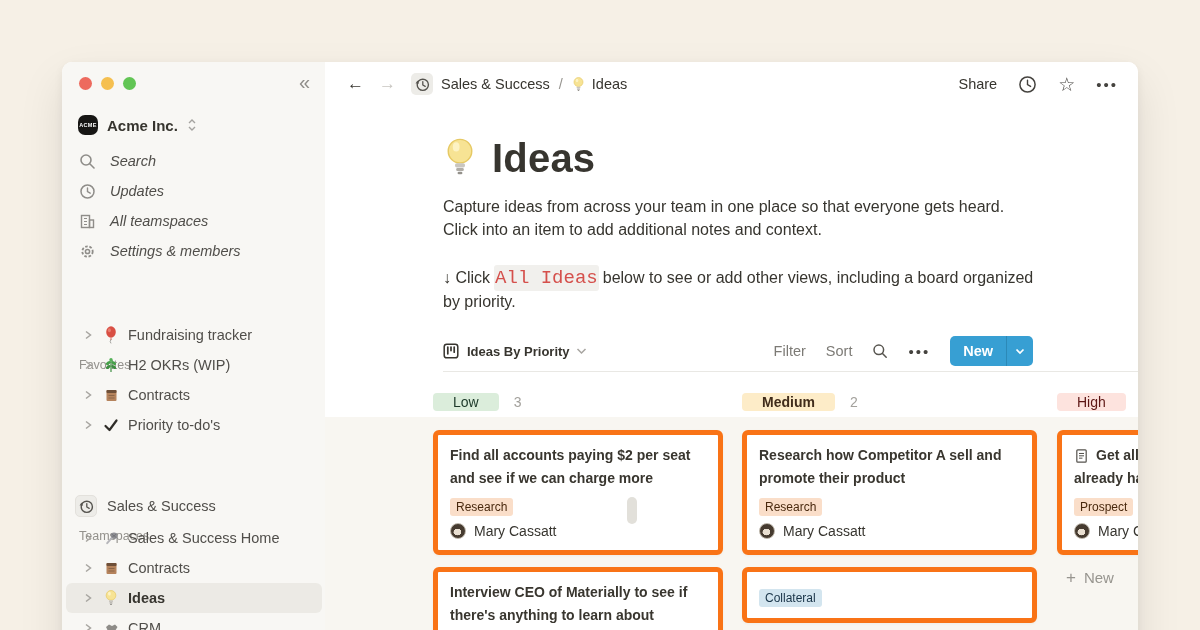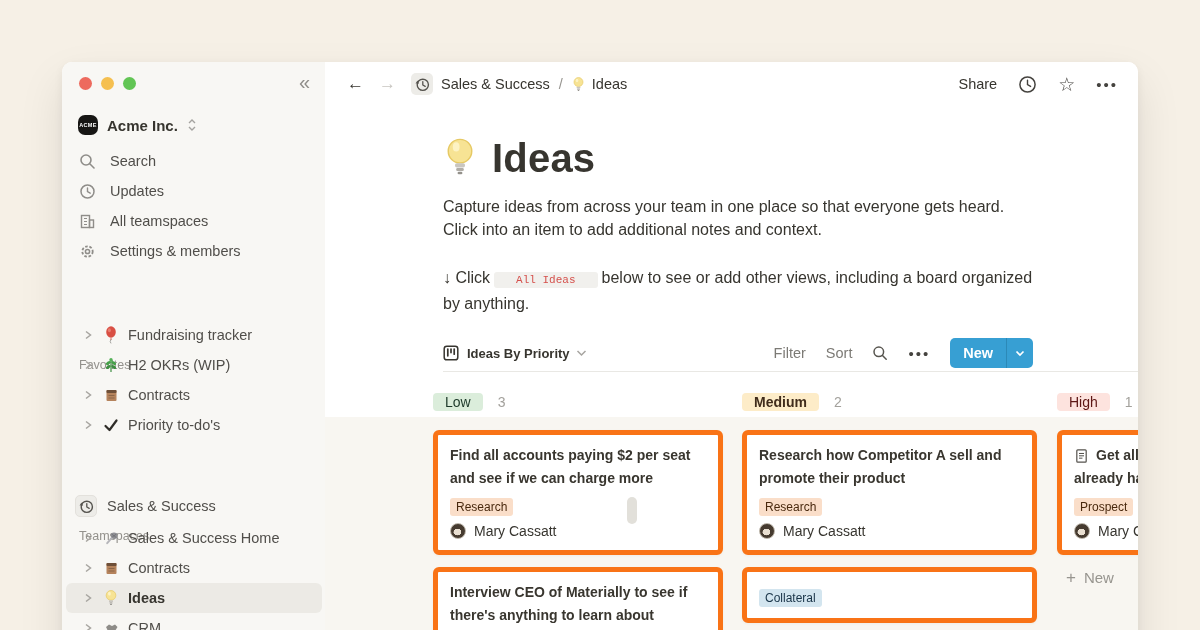--- a/index.html
+++ b/index.html
@@ -13,21 +13,21 @@
   
   .sidebar { width:263px; flex:none; background:#f8f7f4; position:relative; font-size:14.5px; font-weight:500; color:#504e4a; }
   .traffic { position:absolute; left:17px; top:15px; display:flex; gap:9px; }
   .dot { width:13px; height:13px; border-radius:50%; }
   .dot.red{background:#ed6a5e;} .dot.yellow{background:#f5bf4f;} .dot.green{background:#62c554;}
   .collapse { position:absolute; right:15px; top:9px; font-size:20px; color:#8f8d89; cursor:pointer; }
   .ws-row { position:absolute; left:0; top:48px; width:100%; height:30px; display:flex; align-items:center; padding-left:16px; gap:9px; }
   .ws-logo { width:20px; height:20px; background:#171614; border-radius:7px; color:#fff; font-size:5.5px; font-weight:700;
              display:flex; align-items:center; justify-content:center; letter-spacing:.3px; }
   .ws-name { font-size:15px; font-weight:600; color:#37352f; }
-  .menu { position:absolute; top:84px; left:0; width:100%; }
+  .menu { position:absolute; top:84px; left:0; width:100%;font-style:italic; }
   .mrow { height:30px; display:flex; align-items:center; padding-left:15px; gap:13px; cursor:pointer; }
   .micon { width:20px; display:flex; justify-content:center; }
   .section-label { position:absolute; left:17px; font-size:12.5px; color:#93918c; }
   .lbl-fav { top:296px; } .lbl-teams { top:467px; }
   .favlist { position:absolute; top:258px; left:0; width:100%; }
   .childlist { position:absolute; top:461px; left:0; width:100%; }
   .frow { height:30px; display:flex; align-items:center; padding-left:16px; gap:8px; margin:0 3px 0 4px; border-radius:6px; cursor:pointer; }
   .frow.selected { background:#eceae5; }
   .frow.selected .slabel { color:#37352f; font-weight:600; }
   .chev { width:12px; display:flex; justify-content:center; }
@@ -49,39 +49,39 @@
   .topbar-right { margin-left:auto; display:flex; align-items:center; gap:21px; }
   .tb-icon { color:#45433f; cursor:pointer; display:flex; align-items:center; }
   .star { font-size:19px; line-height:1; }
   .dots { font-size:15px; letter-spacing:2px; color:#45433f; }
 
   .content { position:absolute; left:118px; top:44px; width:590px; }
   .title-row { display:flex; align-items:flex-start; gap:15px; margin-top:30px; }
   h1.page-title { font-size:40px; font-weight:700; color:#37352f; letter-spacing:.2px; }
   .desc { margin-top:14px; font-size:16px; line-height:23px; white-space:nowrap; }
   .hint { margin-top:25px; font-size:16px; line-height:23px; white-space:nowrap; }
-  .code { font-family:"Liberation Mono","DejaVu Sans Mono",monospace; font-size:11px; color:#d5504c;
-          background:#f1f0ed; padding:2px 22px; border-radius:3px; margin:9px 4px; }
+  .code { font-family:"Liberation Mono","DejaVu Sans Mono",monospace; font-size:19px; color:#d5504c;
+          background:#f1f0ed; padding:2px 1px; border-radius:3px; margin:9px 4px; }
   .hint-l2 { display:block; }
 
   .vtoolbar { margin-top:21px; height:34px; display:flex; align-items:center; }
   .view-name { font-size:13px; font-weight:600; margin:0 6px 0 8px; }
   .vt-right { margin-left:auto; display:flex; align-items:center; gap:20px; color:#7c7a75; font-size:14.5px; }
   .vt-label { cursor:pointer; }
   .btn-new { display:flex; align-items:center; background:#379fd3; border-radius:5px; color:#fff; height:30px; overflow:hidden; cursor:pointer; }
   .btn-new-label { padding:0 13px; font-size:14.5px; font-weight:600; }
   .btn-new-sep { width:1px; align-self:stretch; background:rgba(10,70,100,.25); }
   .btn-new-caret { width:26px; display:flex; justify-content:center; }
   .toolbar-divider { position:absolute; left:118px; right:0; top:309px; height:1px; background:#e9e8e4; }
 
   .board { position:absolute; left:0; top:321px; }
   .col { position:absolute; top:0; width:295px; }
   .col-low { left:108px; width:290px; } .col-med { left:417px; } .col-high { left:732px; }
   .col-head { display:flex; align-items:center; margin-top:8px; height:22px; }
-  .pill { font-size:14px; font-weight:500; padding:1px 12px; border-radius:4px; cursor:pointer; }
+  .pill { font-size:14px; font-weight:500; padding:1px 20px; border-radius:4px; cursor:pointer; }
   .pill-low { background:#dbeddb; color:#1c3829; }
   .pill-med { background:#fdecc8; color:#402c1b;font-weight:bold; }
   .pill-high { background:#fde3de; color:#5d1715; }
   .count { margin-left:15px; font-size:14px; color:#a3a19c; }
   .cards { margin-top:17px; display:flex; flex-direction:column; gap:12px; }
   .card { background:#fff; border:5px solid #f97316; border-radius:6px; box-shadow:0 1px 3px rgba(15,15,15,.04);
           padding:9px 12px 11px; cursor:pointer; }
   .card-title { font-size:14px; font-weight:600; line-height:23px; color:#39362f; }
   .t-line1 { display:flex; align-items:center; gap:7px; }
   .tag { display:inline-block; margin-top:8px; font-size:12px; padding:2px 6px; border-radius:3px; font-weight:400; }
@@ -357,21 +357,21 @@
               </svg>
           </span>
           <h1 class="page-title">Ideas</h1>
         </div>
         <div class="desc">
           <div>Capture ideas from across your team in one place so that everyone gets heard.</div>
           <div>Click into an item to add additional notes and context.</div>
         </div>
         <div class="hint">
           <span>↓ Click</span><span class="code">All Ideas</span><span>below to see or add other views, including a board organized</span>
-          <span class="hint-l2">by anything.</span>
+          <span class="hint-l2">by priority.</span>
         </div>
 
         <div class="vtoolbar">
           <span>
             <svg width="16" height="16" viewBox="0 0 16 16">
                 <rect x="1.2" y="1.2" width="13.6" height="13.6" rx="2.6" fill="none" stroke="#37352f" stroke-width="1.5"></rect>
                 <line x1="4.8" y1="4" x2="4.8" y2="10.8" stroke="#37352f" stroke-width="1.7" stroke-linecap="round"></line>
                 <line x1="8" y1="4" x2="8" y2="7.6" stroke="#37352f" stroke-width="1.7" stroke-linecap="round"></line>
                 <line x1="11.2" y1="4" x2="11.2" y2="9.2" stroke="#37352f" stroke-width="1.7" stroke-linecap="round"></line>
               </svg>

